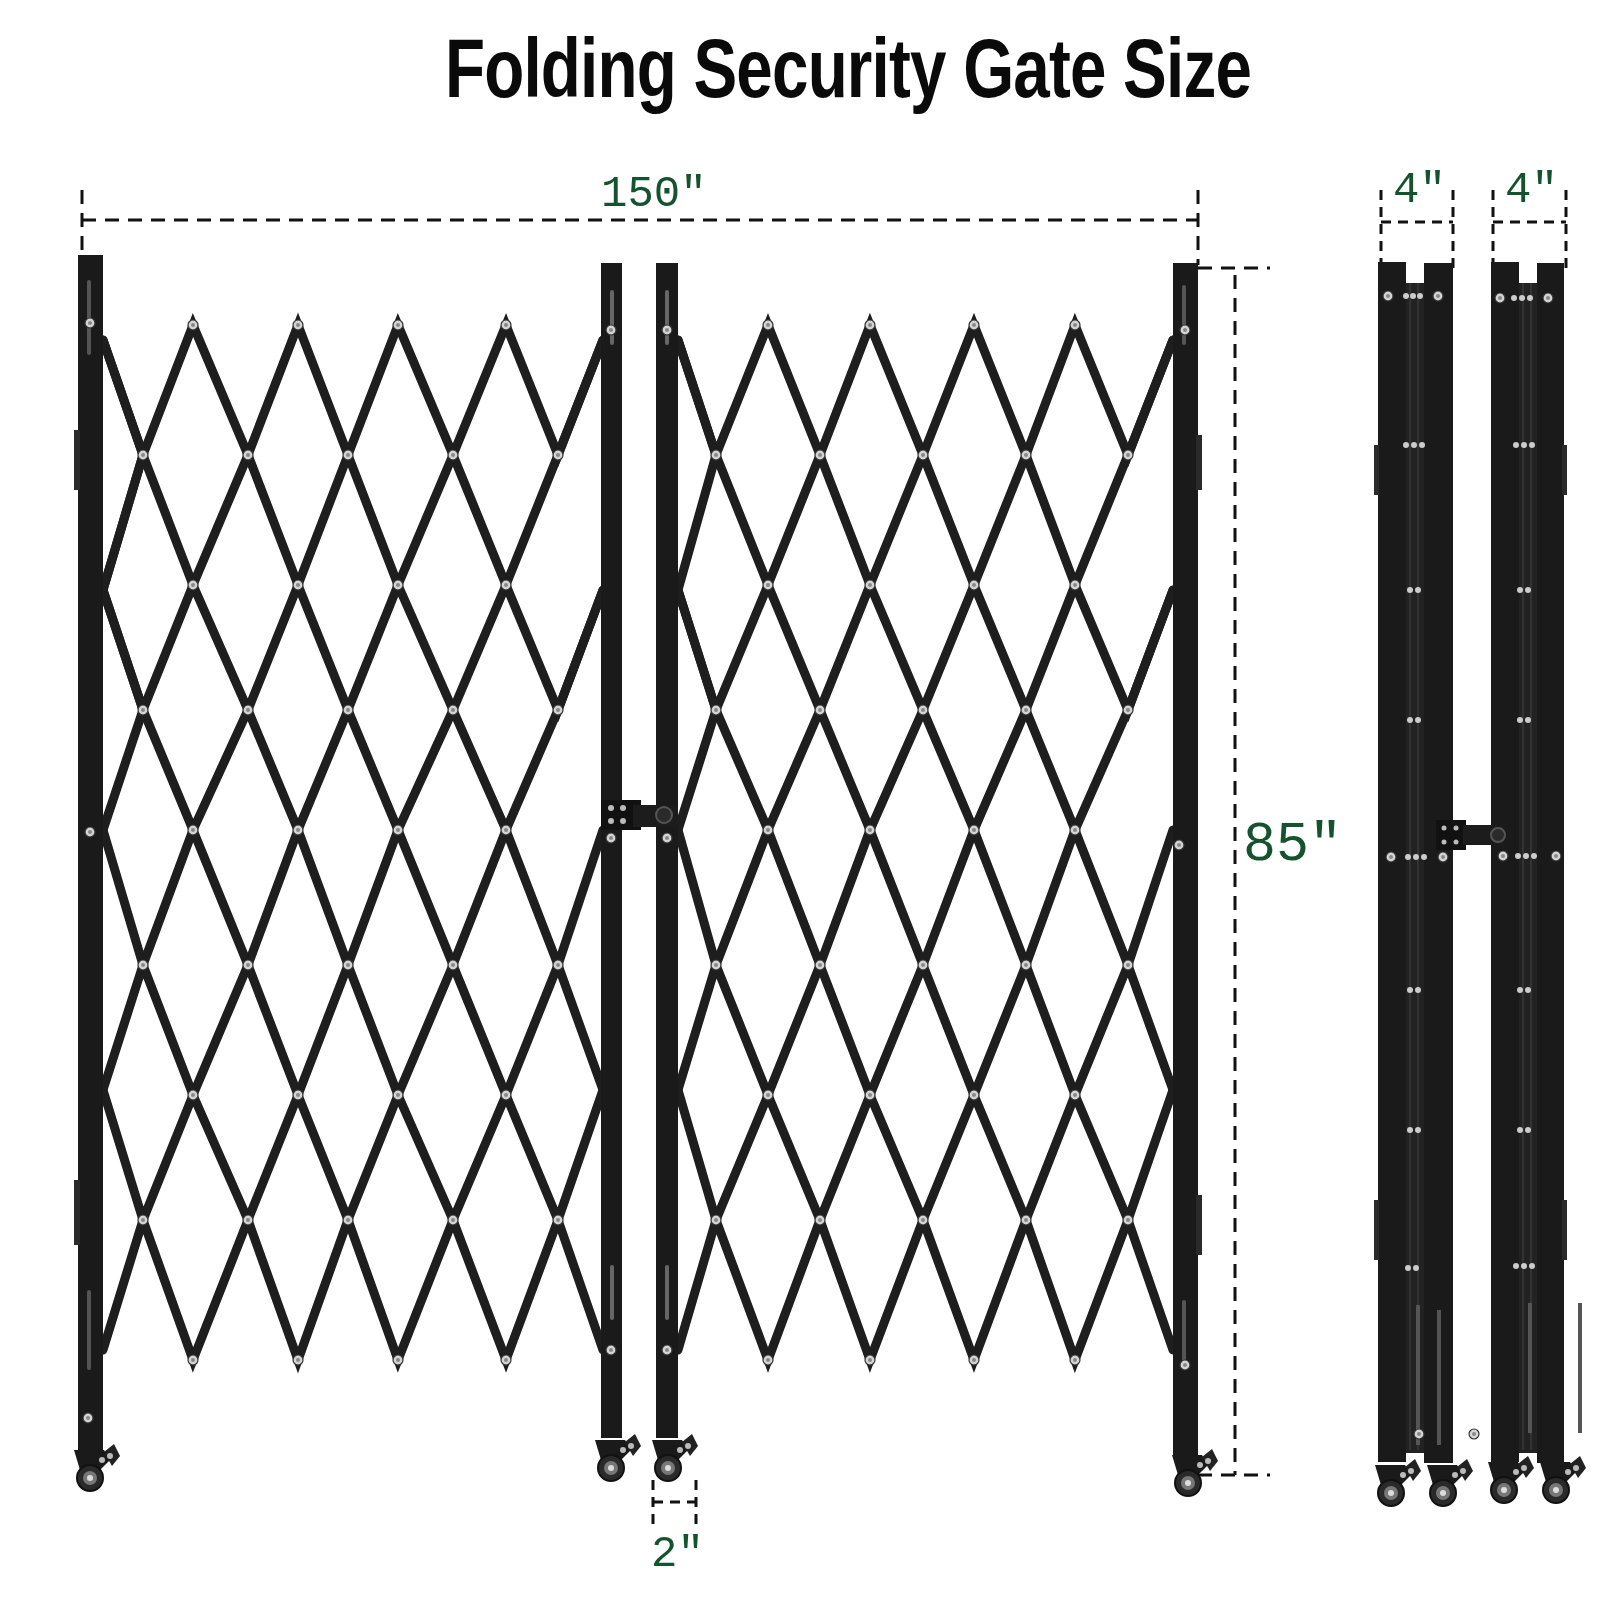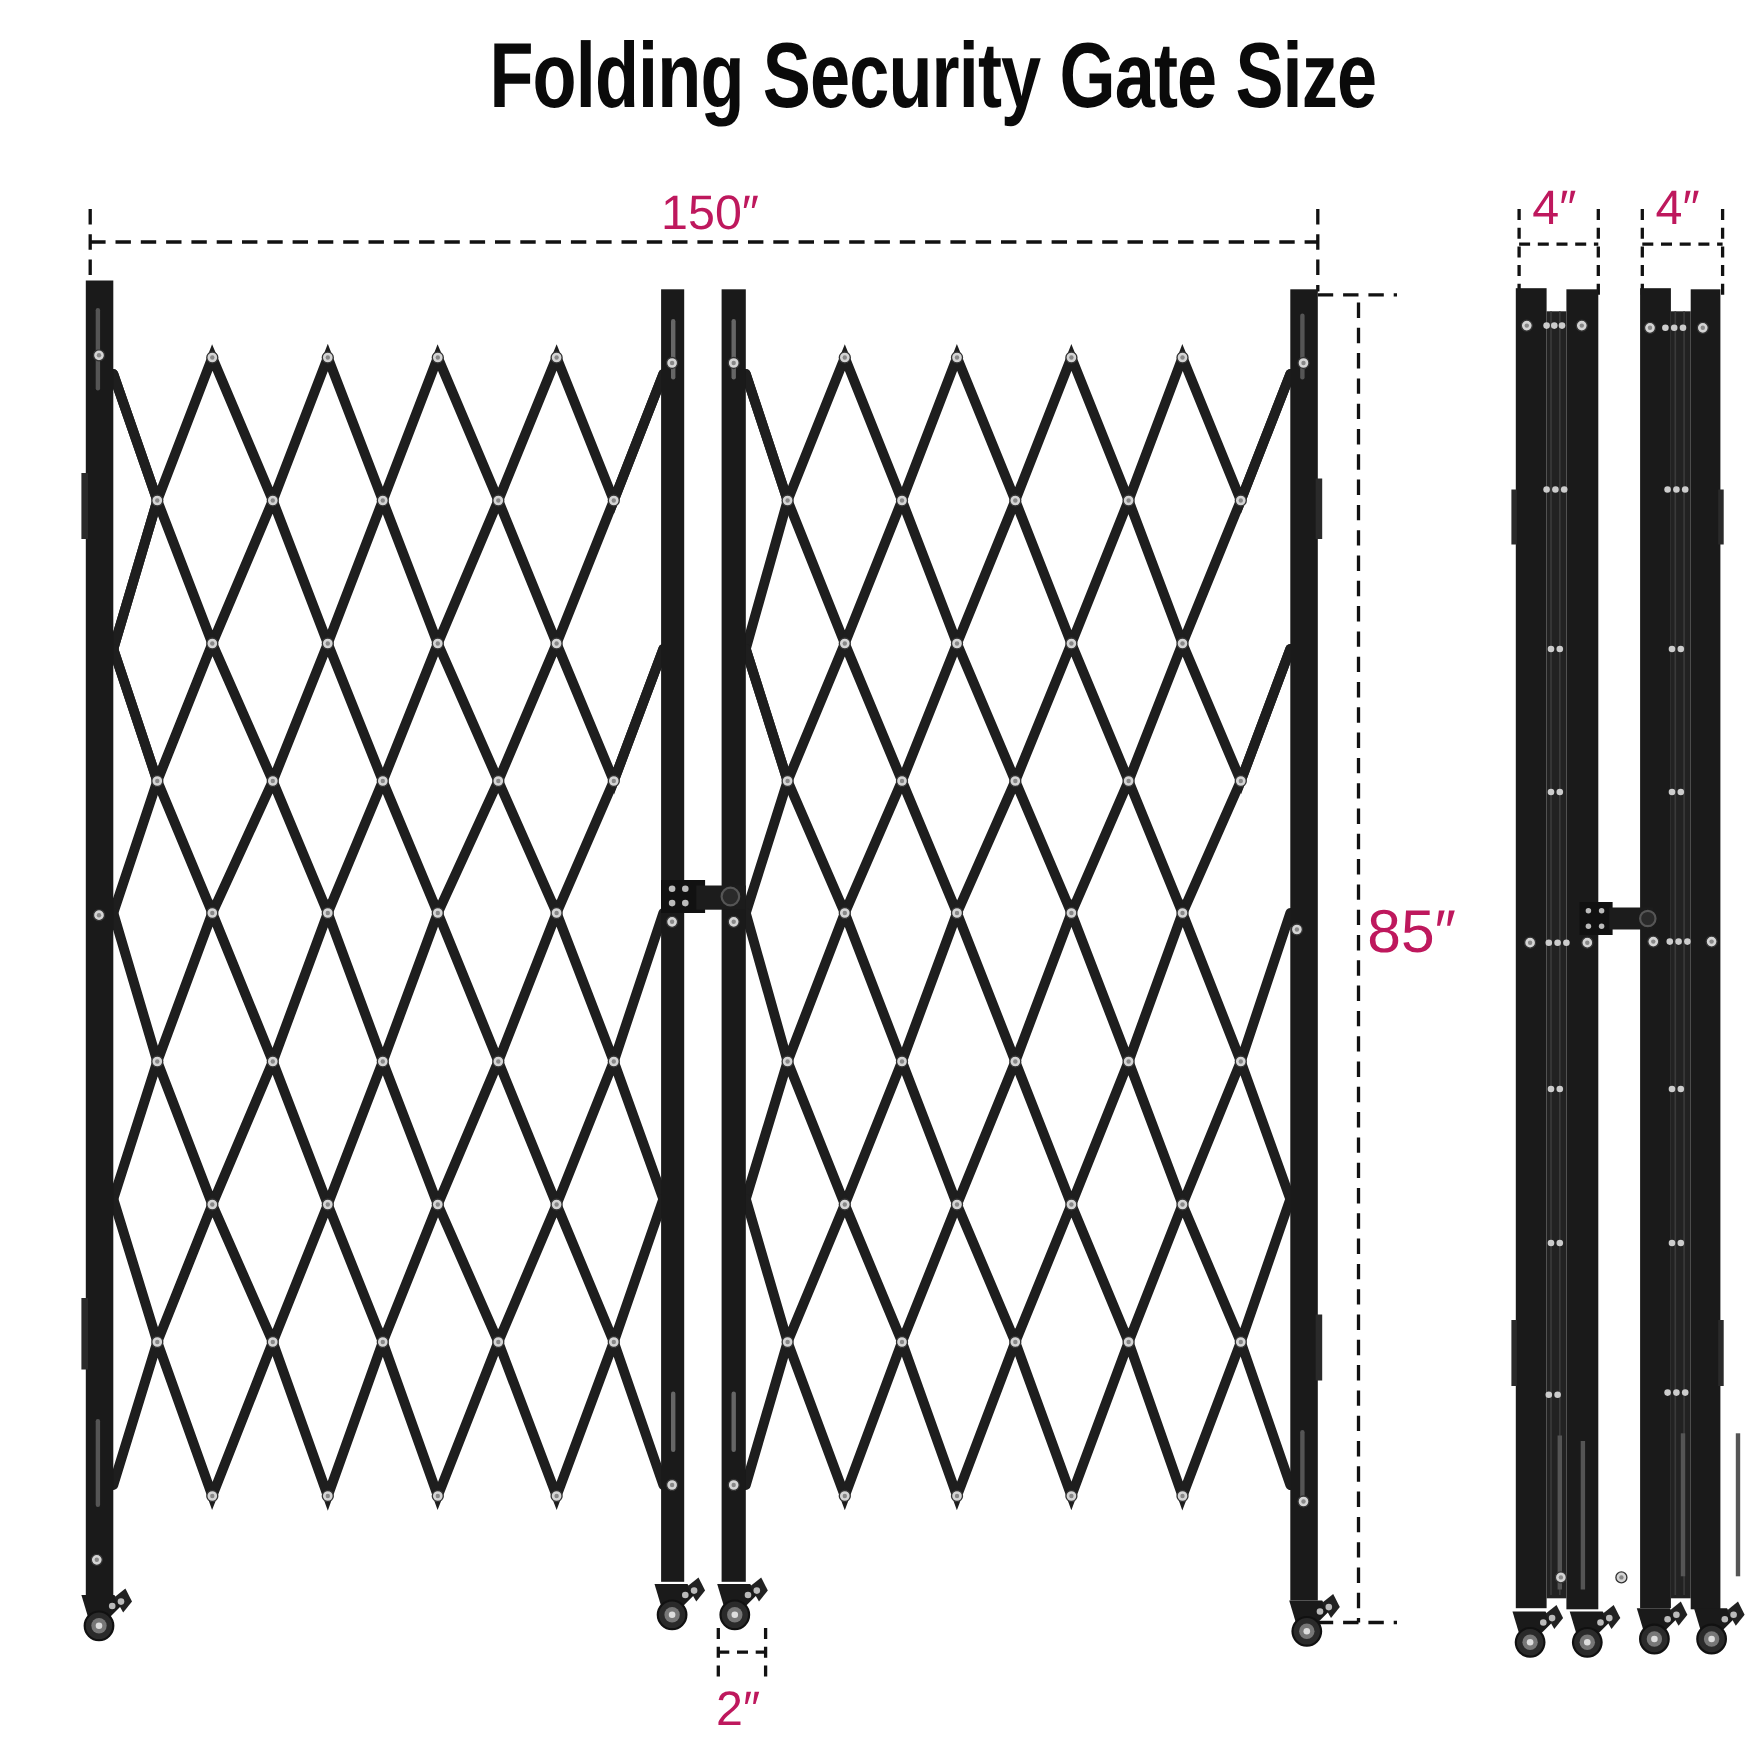--- a/index.html
+++ b/index.html
@@ -5,21 +5,21 @@
   html, body { margin: 0; padding: 0; background: #ffffff; }
   body { width: 1600px; height: 1600px; position: relative; overflow: hidden; font-family: "Liberation Sans", sans-serif; }
   #stage { position: absolute; left: 0; top: 0; width: 1600px; height: 1600px; margin-left: 48px; }
   .title {
     position: absolute; left: 0; top: 18px; width: 1600px; text-align: center;
     font-family: "Liberation Sans", sans-serif; font-weight: 700; font-size: 84px;
     letter-spacing: -1px; color: #0a0a0a; transform: scaleX(0.78); transform-origin: 800px 0;
     line-height: 100px;
   }
   .dim-label {
-    position: absolute; font-family: Liberation Sans, sans-serif; font-size: 42px; color: #be185d;
+    position: absolute; font-family: Liberation Mono, monospace; font-size: 42px; color: #14532d;
     line-height: 48px; white-space: nowrap;
   }
   svg { position: absolute; left: 0; top: 0; }
 </style>
 </head>
 <body>
 
 <div id="stage">
 
   <div class="title">Folding Security Gate Size</div>

